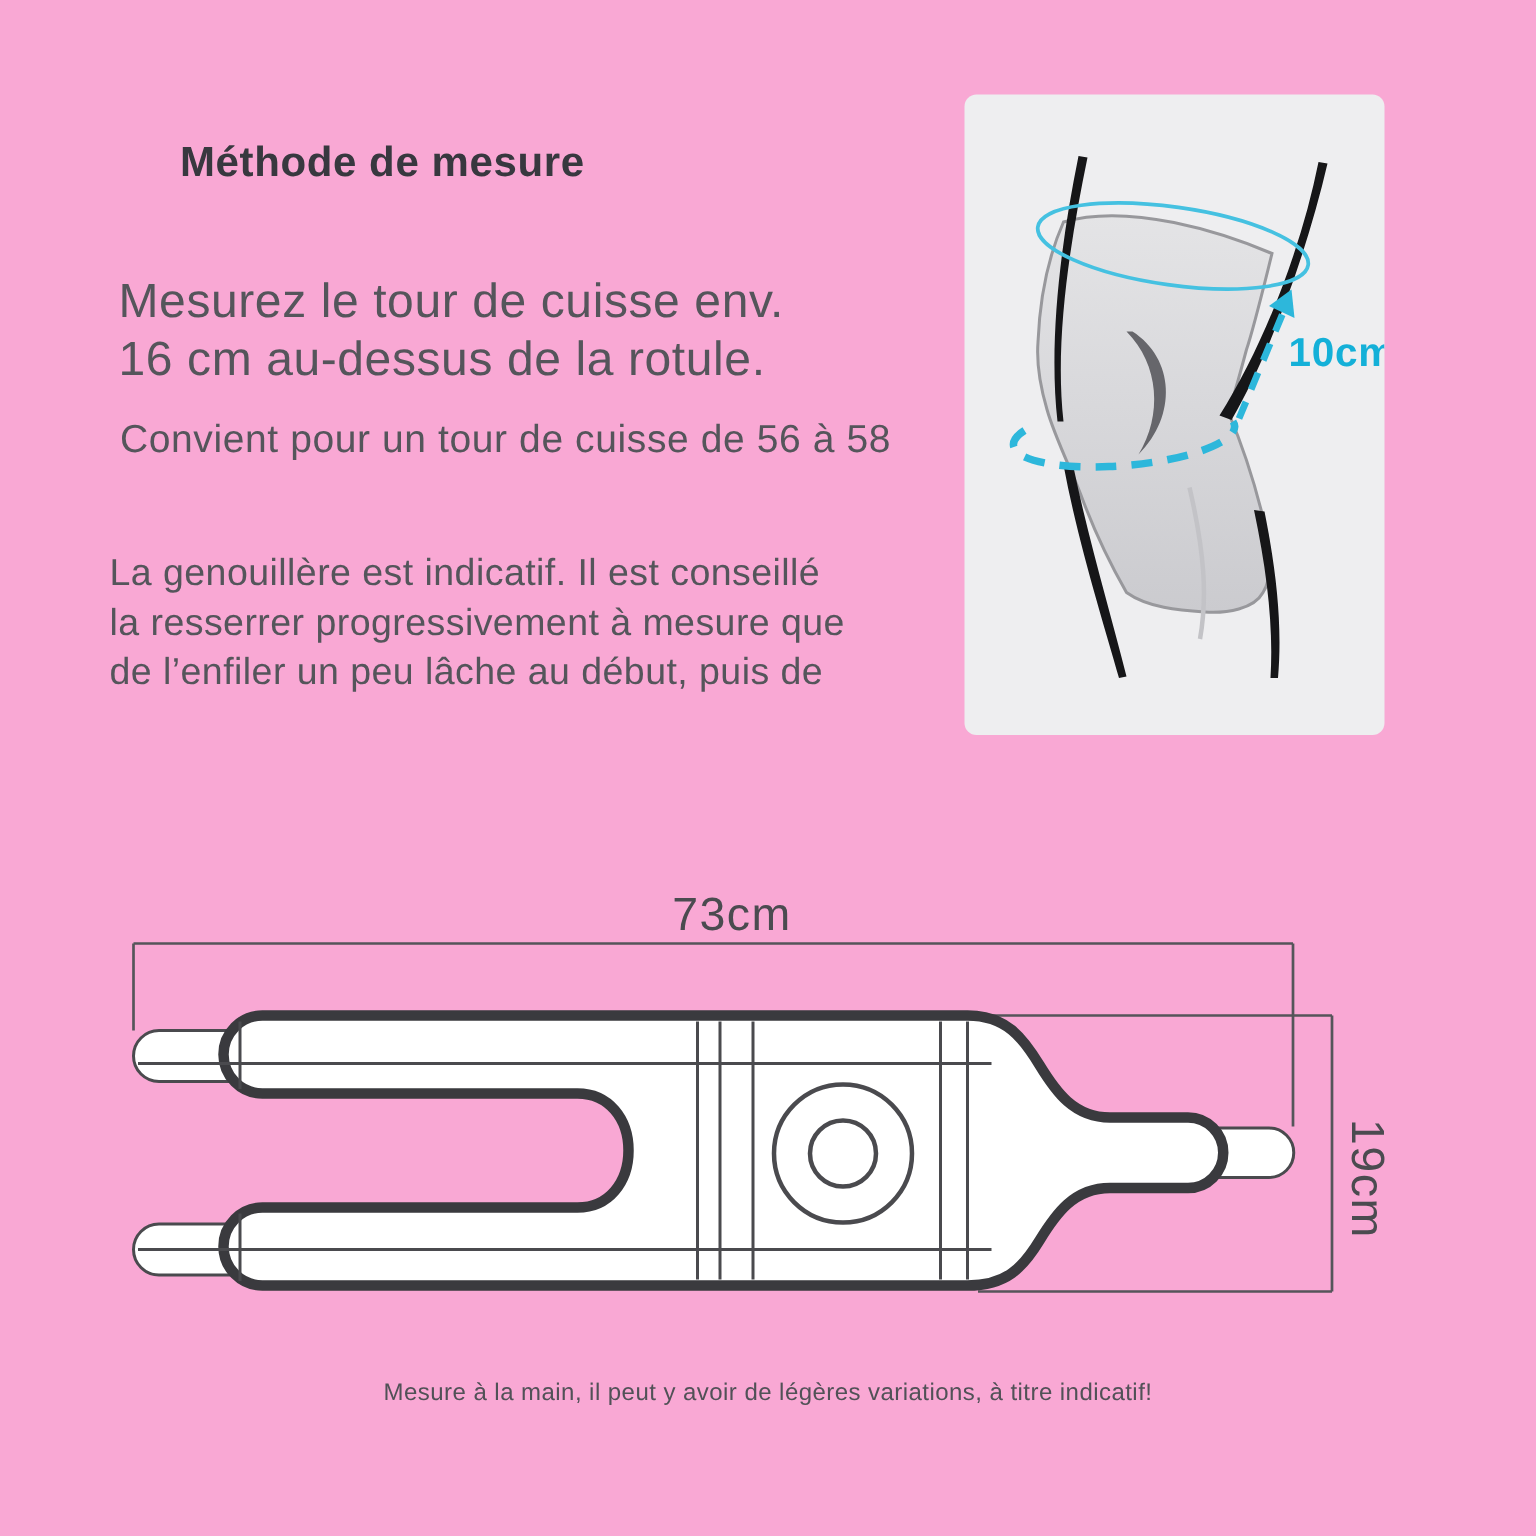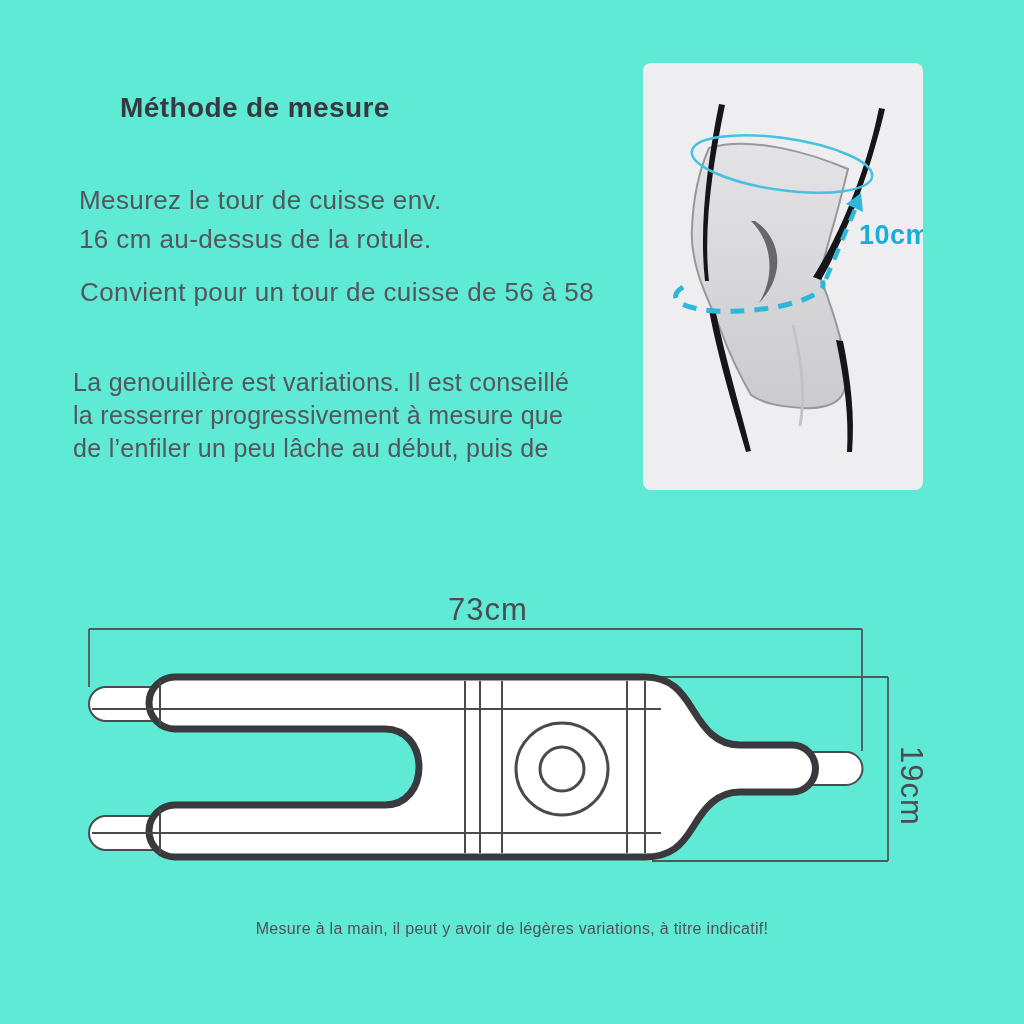--- a/index.html
+++ b/index.html
@@ -1,25 +1,25 @@
 <!DOCTYPE html>
 <html><head>
 <meta charset="utf-8">
 <style>
   html,body { margin:0; padding:0; background:#fff; }
   .page {
-    position:relative; width:1024px; height:1024px; background:#5eead4;
+    position:relative; width:1024px; height:1024px; background:#f9a8d4;
     font-family:"Liberation Sans","DejaVu Sans",sans-serif; overflow:hidden;
   }
   .title {
     position:absolute; left:120px; top:92px; margin:0;
     font-size:28px; font-weight:700; color:#38383f; letter-spacing:0.4px;
   }
   .para { position:absolute; color:#55555b; font-weight:400; }
-  .p1 { left:79px; top:181px; font-size:26px; line-height:39px; letter-spacing:0.4px; }
+  .p1 { left:79px; top:181px; font-size:32px; line-height:39px; letter-spacing:0.4px; }
   .p2 { left:80px; top:272px; font-size:26px; line-height:40px; letter-spacing:0.4px; }
   .p3 { left:73px; top:366px; font-size:25px; line-height:33px; letter-spacing:0.3px; }
   .knee-card {
     position:absolute; left:643px; top:63px; width:280px; height:427px;
     background:#eeeef0; border-radius:8px; overflow:hidden;
   }
   .tech { position:absolute; left:0; top:580px; }
   .caption {
     position:absolute; left:0; top:920px; width:1024px; text-align:center;
     font-size:16px; color:#515157; letter-spacing:0.3px;
@@ -37,21 +37,21 @@
   <div class="para p1">
     <div>Mesurez le tour de cuisse env.</div>
     <div>16 cm au-dessus de la rotule.</div>
   </div>
 
   <div class="para p2">
     <div>Convient pour un tour de cuisse de 56 à 58</div>
   </div>
 
   <div class="para p3">
-    <div>La genouillère est variations. Il est conseillé</div>
+    <div>La genouillère est indicatif. Il est conseillé</div>
     <div>la resserrer progressivement à mesure que</div>
     <div>de l’enfiler un peu lâche au début, puis de</div>
   </div>
 
   <div class="knee-card">
     <svg width="280" height="427" viewBox="0 0 280 427">
       <defs>
         <linearGradient id="legGrad" x1="0" y1="0" x2="0" y2="1">
           <stop offset="0" stop-color="#e4e4e6"></stop>
           <stop offset="1" stop-color="#cbcbcf"></stop>

